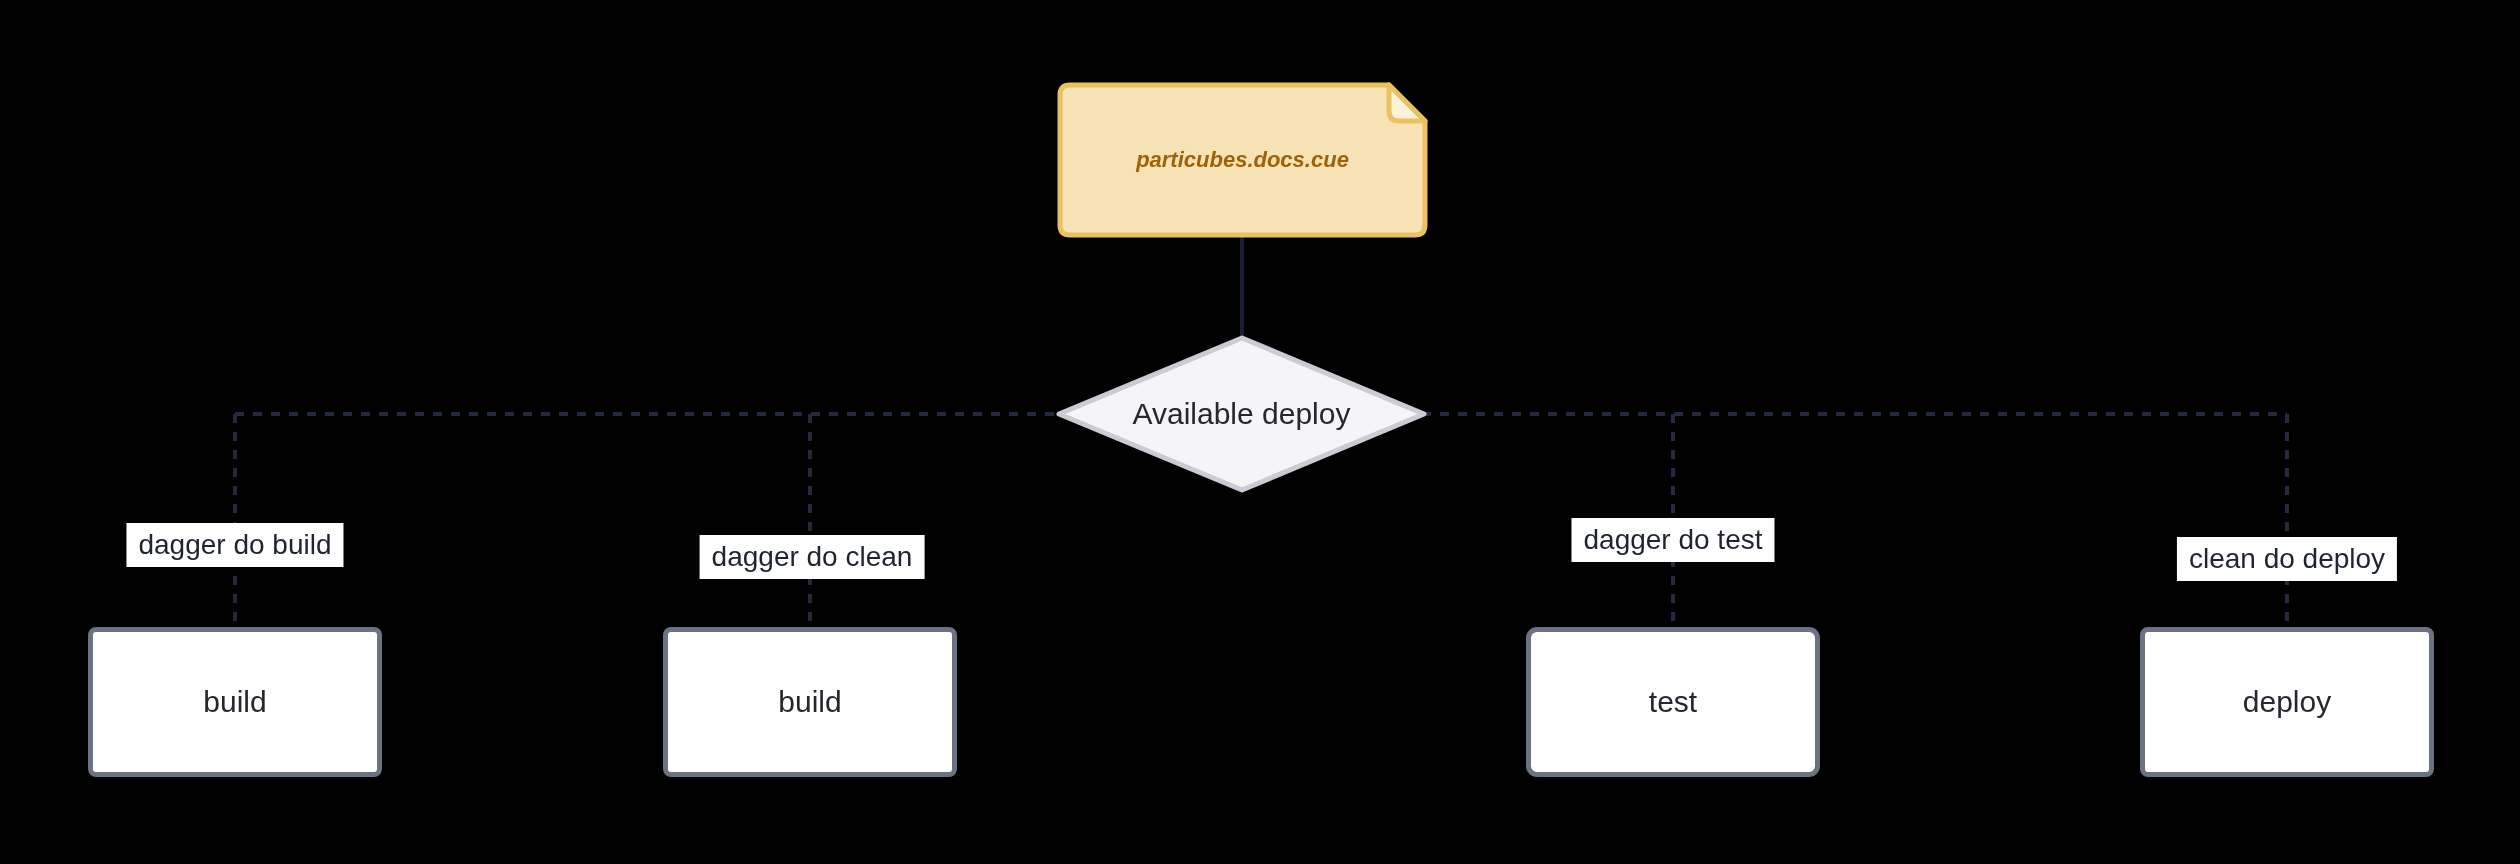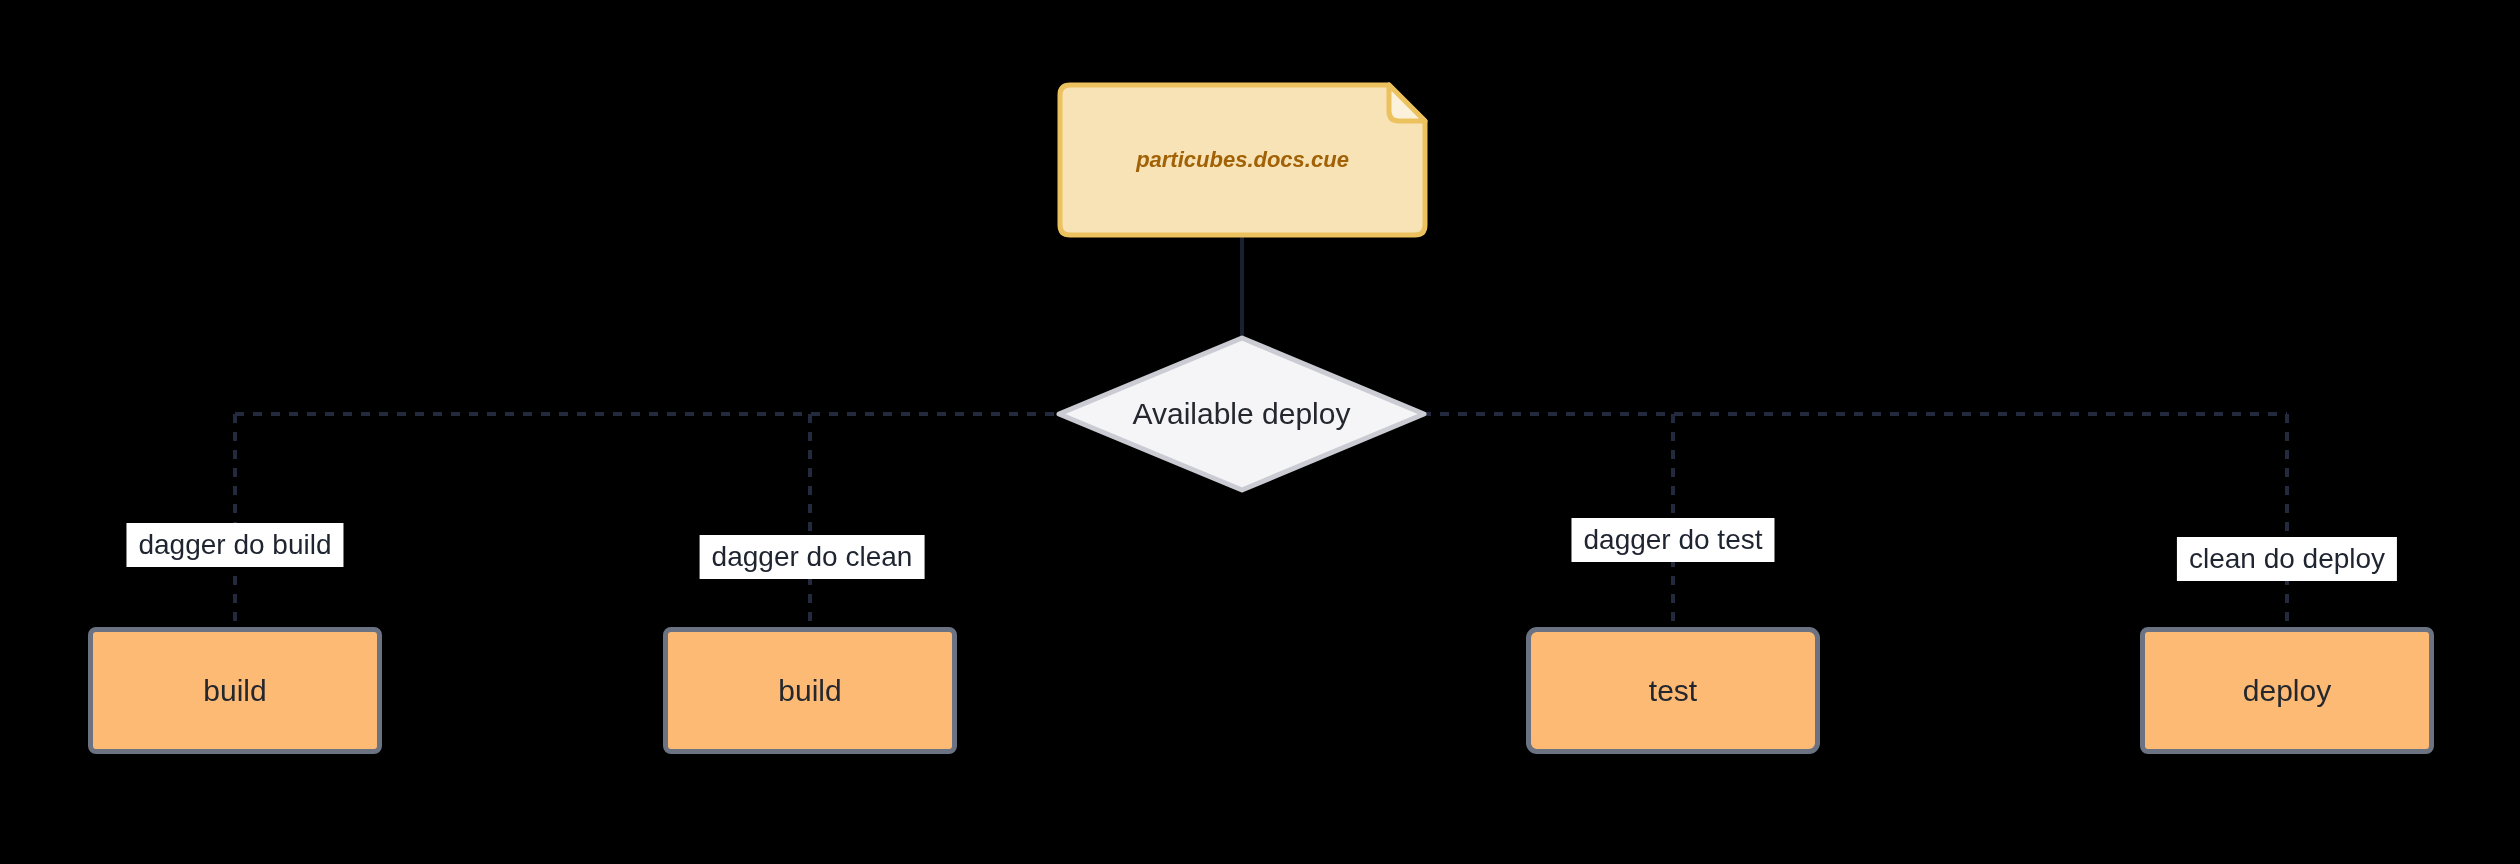--- a/index.html
+++ b/index.html
@@ -57,23 +57,23 @@
     white-space: nowrap;
   }
   .edge-label.c0 { left: 235px;  top: 523px; }
   .edge-label.c1 { left: 812px;  top: 535px; }
   .edge-label.c2 { left: 1673px; top: 518px; }
   .edge-label.c3 { left: 2287px; top: 537px; }
   .node {
     position: absolute;
     top: 627px;
     width: 294px;
-    height: 127px;
+    height: 150px;
     box-sizing: border-box;
-    background: #fdba74;
+    background: #ffffff;
     border: 5px solid #6B7282;
     border-radius: 8px;
     display: flex;
     align-items: center;
     justify-content: center;
     font-size: 30px;
     color: #24272E;
   }
   .node.c0 { left: 88px; }
   .node.c1 { left: 663px; }

